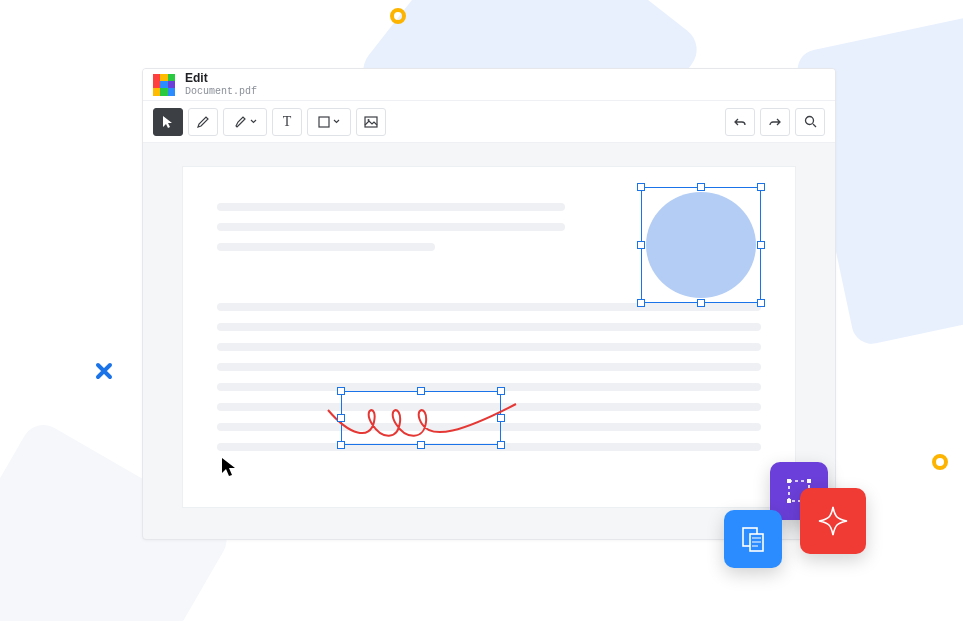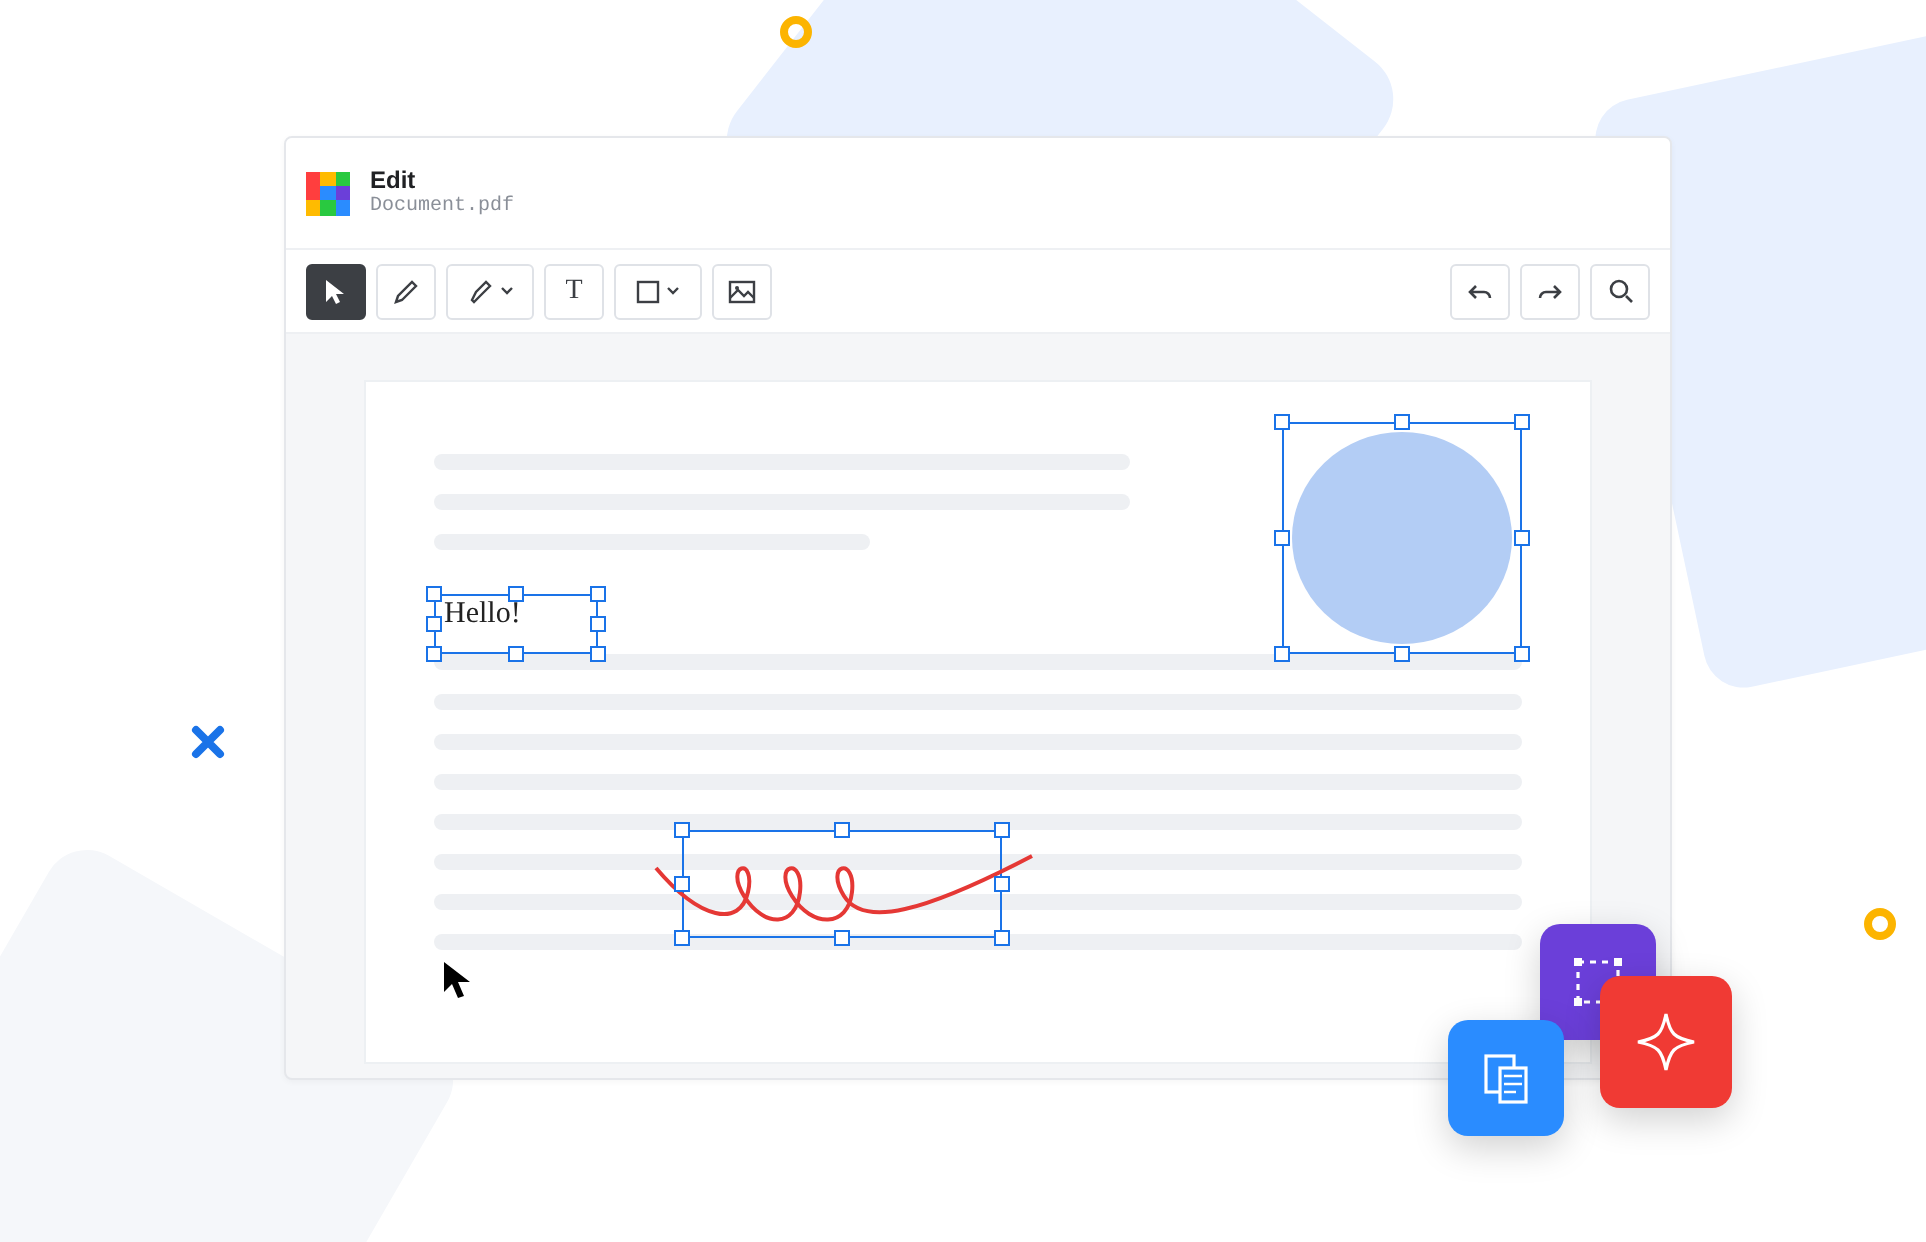--- a/index.html
+++ b/index.html
@@ -64,21 +64,21 @@
   width: 694px;
   height: 472px;
   background: #f5f6f8;
   border: 1px solid #e5e7eb;
   border-radius: 4px;
   overflow: hidden;
   box-shadow: 0 1px 3px rgba(0,0,0,0.04);
 }
 .title-bar {
   background: #ffffff;
-  height: 56px;
+  height: 32px;
   display: flex;
   align-items: center;
   padding: 0 10px;
   border-bottom: 1px solid #eef0f3;
 }
 .app-logo {
   width: 22px;
   height: 22px;
   display: grid;
   grid-template-columns: repeat(3, 1fr);
@@ -271,31 +271,20 @@
 
       <div class="text-line" style="width:100%"></div>
       <div class="text-line" style="width:100%"></div>
       <div class="text-line" style="width:100%"></div>
       <div class="text-line" style="width:100%"></div>
       <div class="text-line" style="width:100%"></div>
       <div class="text-line" style="width:100%"></div>
       <div class="text-line" style="width:100%"></div>
       <div class="text-line" style="width:100%"></div>
 
-      <div class="sel-box" style="left:34px;top:106px;width:82px;height:30px">
-        <span class="hello-text">Hello!</span>
-        <div class="sel-handle" style="left:-5px;top:-5px"></div>
-        <div class="sel-handle" style="left:calc(50% - 4px);top:-5px"></div>
-        <div class="sel-handle" style="right:-5px;top:-5px"></div>
-        <div class="sel-handle" style="left:-5px;top:calc(50% - 4px)"></div>
-        <div class="sel-handle" style="right:-5px;top:calc(50% - 4px)"></div>
-        <div class="sel-handle" style="left:-5px;bottom:-5px"></div>
-        <div class="sel-handle" style="left:calc(50% - 4px);bottom:-5px"></div>
-        <div class="sel-handle" style="right:-5px;bottom:-5px"></div>
-      </div>
 
       <div class="sel-box" style="right:34px;top:20px;width:120px;height:116px;padding:4px">
         <div class="circle-shape"></div>
         <div class="sel-handle" style="left:-5px;top:-5px"></div>
         <div class="sel-handle" style="left:calc(50% - 4px);top:-5px"></div>
         <div class="sel-handle" style="right:-5px;top:-5px"></div>
         <div class="sel-handle" style="left:-5px;top:calc(50% - 4px)"></div>
         <div class="sel-handle" style="right:-5px;top:calc(50% - 4px)"></div>
         <div class="sel-handle" style="left:-5px;bottom:-5px"></div>
         <div class="sel-handle" style="left:calc(50% - 4px);bottom:-5px"></div>

